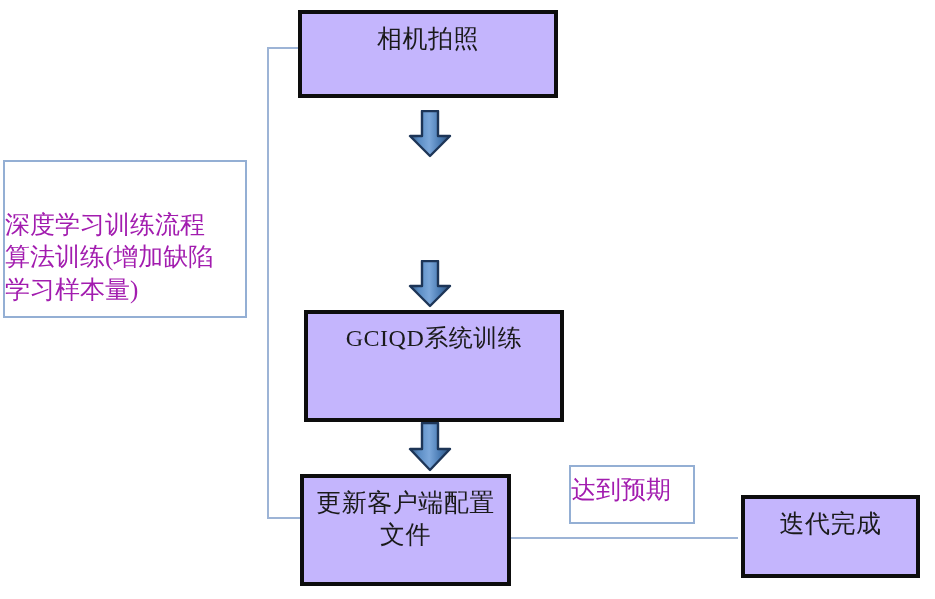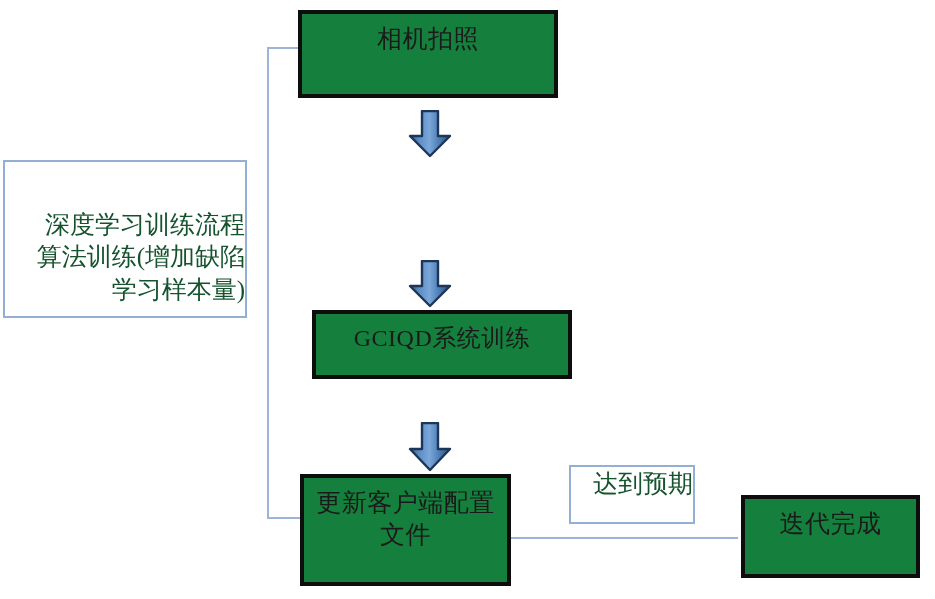--- a/index.html
+++ b/index.html
@@ -12,21 +12,21 @@
     width: 935px;
     height: 599px;
     background: #ffffff;
     overflow: hidden;
     font-family: "Liberation Serif", "DejaVu Serif", serif;
   }
   
   .node {
     position: absolute;
     box-sizing: border-box;
-    background: #15803d;
+    background: #c4b5fd;
     border: 4px solid #0d0d0d;
     display: flex;
     justify-content: center;
     align-items: flex-start;
   }
   .node .node-label {
     display: block;
     width: 100%;
     text-align: center;
     color: #1a1a1a;
@@ -45,34 +45,34 @@
     box-sizing: border-box;
     background: #ffffff;
     border: 2px solid #94afd4;
     display: flex;
     justify-content: center;
     align-items: flex-start;
   }
   .note .note-label {
     display: block;
     width: 100%;
-    text-align: right;
-    color: #14532d;
+    text-align: left;
+    color: #a21caf;
     font-size: 25px;
     line-height: 1.30;
     white-space: pre-line;
   }
   #note-training .note-label {
     padding-top: 14px;
   }
   #note-training .note-line2 {
     display: block;
   }
   #note-expected .note-label {
-    padding-top: 1px;
+    padding-top: 7px;
   }
   
   .line-h {
     position: absolute;
     height: 0;
     border-top: 2px solid #9db4d6;
   }
   .line-v {
     position: absolute;
     width: 0;
@@ -163,21 +163,21 @@
       <span class="note-line2">算法训练(增加缺陷
 学习样本量)</span>
     </span>
   </div>
 
   <div class="node" style="left:298px; top:10px; width:260px; height:88px;">
     <span class="node-label">相机拍照</span>
   </div>
 
 
-  <div class="node latin" style="left:312px; top:310px; width:260px; height:69px;">
+  <div class="node latin" style="left:304px; top:310px; width:260px; height:112px;">
     <span class="node-label">GCIQD系统训练</span>
   </div>
 
   <div class="node" style="left:300px; top:474px; width:211px; height:112px;">
     <span class="node-label">更新客户端配置
 文件</span>
   </div>
 
   <div class="node" style="left:741px; top:495px; width:179px; height:83px;">
     <span class="node-label">迭代完成</span>

